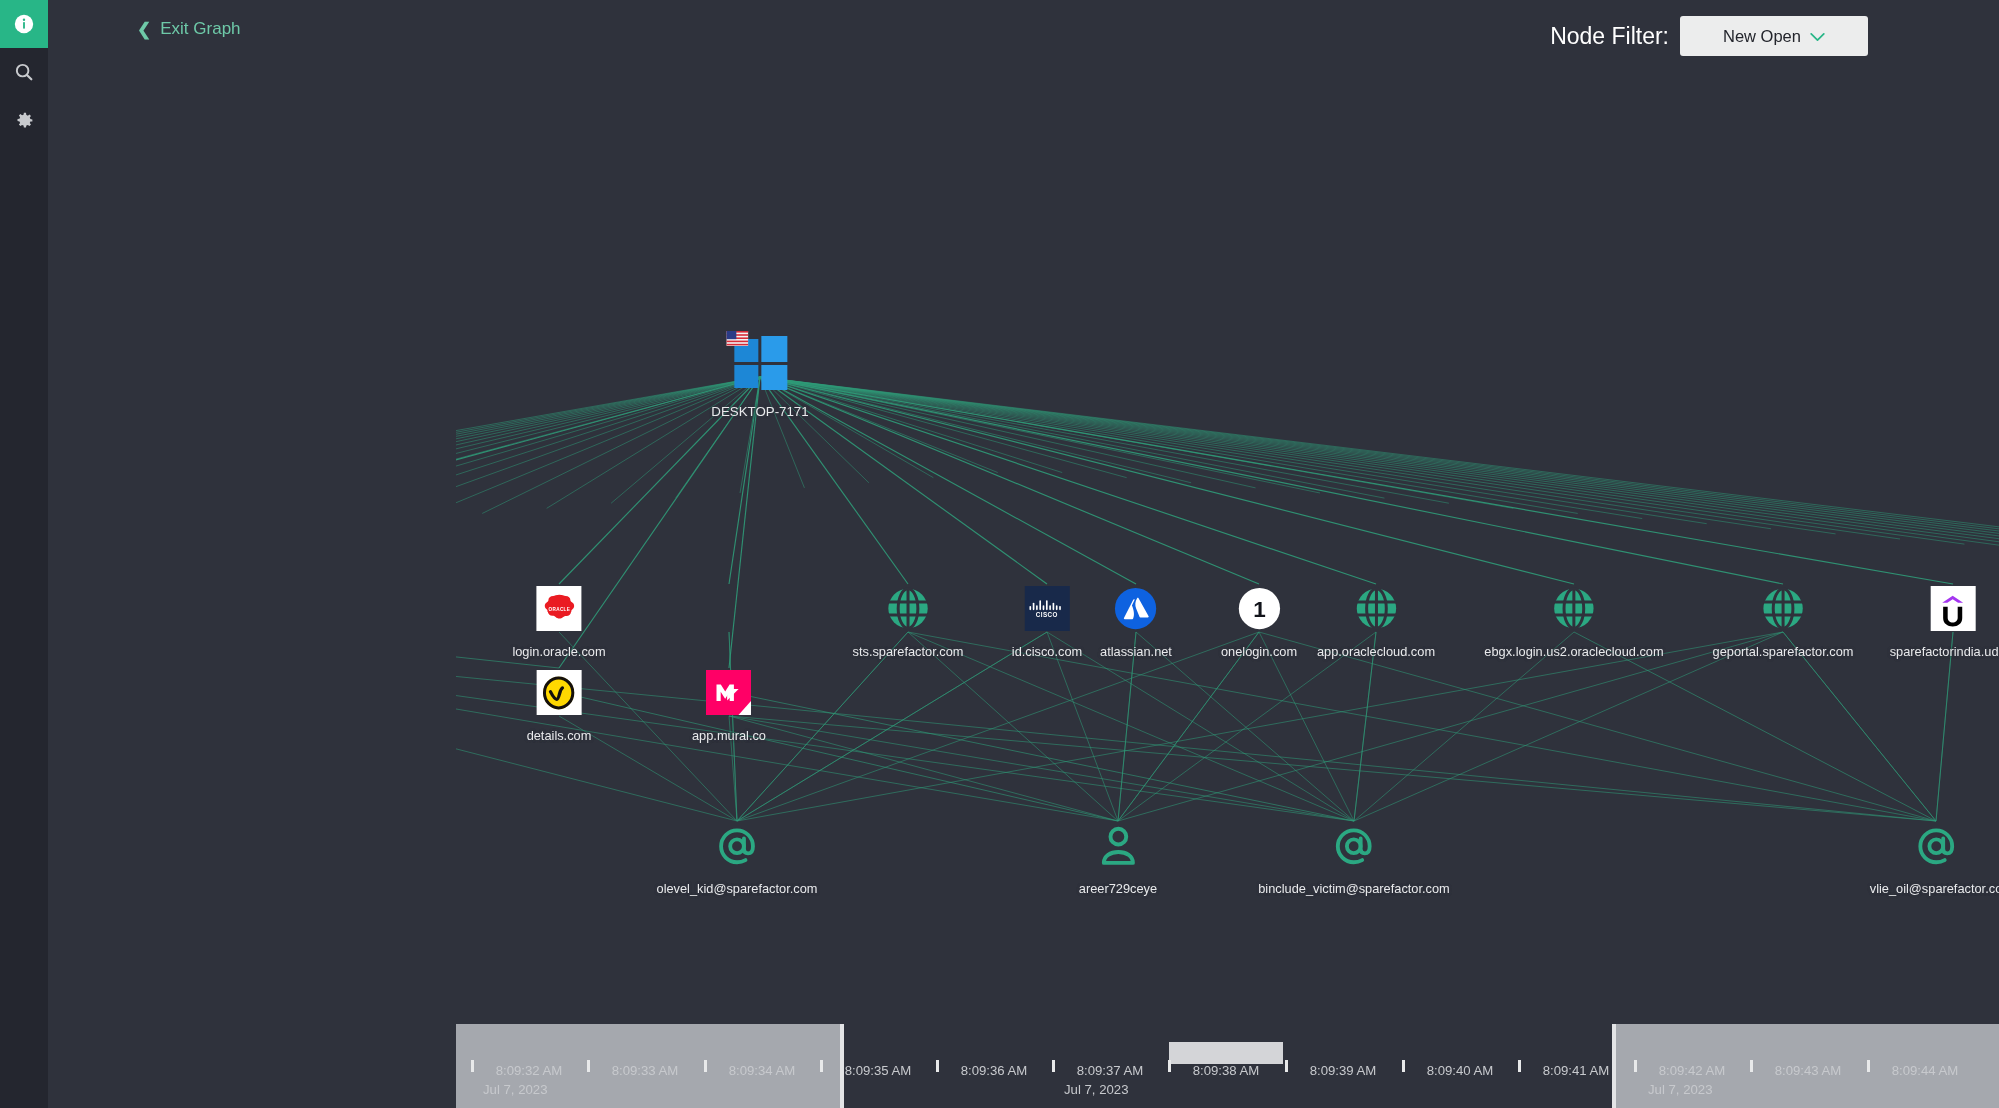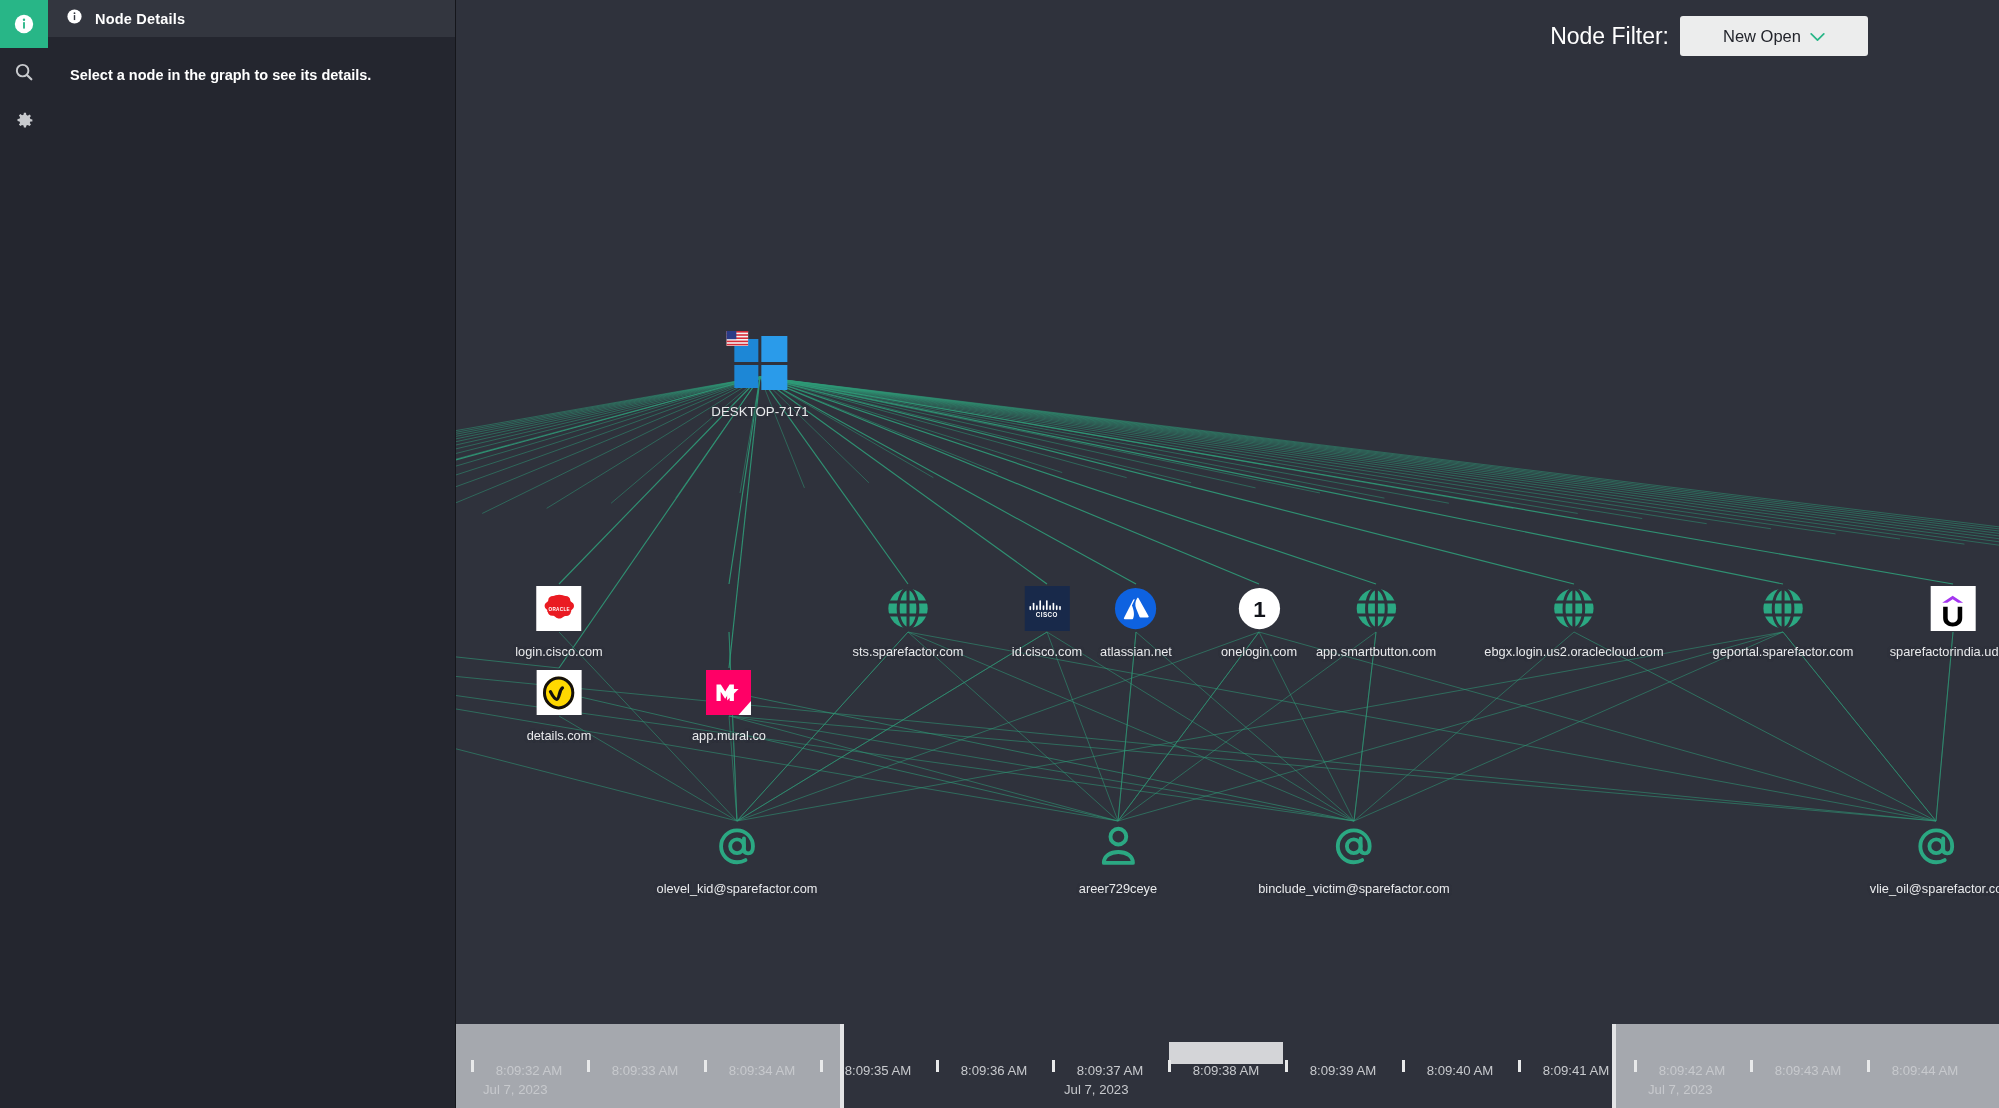--- a/index.html
+++ b/index.html
@@ -139,35 +139,20 @@
     </div>
     <div class="rail-btn">
       <span>
         <svg width="21" height="21" viewBox="0 0 24 24">
           <path fill="#c8cace" d="M12 8.6a3.4 3.4 0 100 6.8 3.4 3.4 0 000-6.8zm9 4.6v-2.4l-2.3-.4a6.9 6.9 0 00-.7-1.7l1.4-1.9-1.7-1.7-1.9 1.4a6.9 6.9 0 00-1.7-.7L13.7 3h-2.4l-.4 2.3a6.9 6.9 0 00-1.7.7L7.3 4.6 5.6 6.3l1.4 1.9a6.9 6.9 0 00-.7 1.7L4 10.3v2.4l2.3.4c.15.6.4 1.17.7 1.7l-1.4 1.9 1.7 1.7 1.9-1.4c.53.3 1.1.55 1.7.7l.4 2.3h2.4l.4-2.3c.6-.15 1.17-.4 1.7-.7l1.9 1.4 1.7-1.7-1.4-1.9c.3-.53.55-1.1.7-1.7z"></path>
         </svg>
       </span>
     </div>
   </div>
 
-  <div id="panel">
-    <div id="panel-head">
-      <span>
-        <svg width="17" height="17" viewBox="0 0 24 24">
-          <circle cx="12" cy="12" r="10" fill="#ffffff"></circle>
-          <rect x="11" y="10" width="2" height="7" fill="#33363f"></rect>
-          <circle cx="12" cy="7.3" r="1.3" fill="#33363f"></circle>
-        </svg>
-      </span>
-      <span class="ptitle">Node Details</span>
-    </div>
-    <div id="panel-body">
-      <div class="hint">Select a node in the graph to see its details.</div>
-    </div>
-  </div>
 
   <div id="graph">
     <svg id="edges">
         <line x1="304" y1="377" x2="-876" y2="585" stroke="#2f9b78" stroke-width="1" opacity="0.5"></line>
         <line x1="304" y1="377" x2="-811.5555555555555" y2="579.8888888888889" stroke="#2f9b78" stroke-width="1" opacity="0.5"></line>
         <line x1="304" y1="377" x2="-747.1111111111111" y2="574.7777777777778" stroke="#2f9b78" stroke-width="1" opacity="0.5"></line>
         <line x1="304" y1="377" x2="-682.6666666666666" y2="569.6666666666666" stroke="#2f9b78" stroke-width="1" opacity="0.5"></line>
         <line x1="304" y1="377" x2="-618.2222222222222" y2="564.5555555555555" stroke="#2f9b78" stroke-width="1" opacity="0.5"></line>
         <line x1="304" y1="377" x2="-553.7777777777778" y2="559.4444444444445" stroke="#2f9b78" stroke-width="1" opacity="0.5"></line>
         <line x1="304" y1="377" x2="-489.3333333333333" y2="554.3333333333334" stroke="#2f9b78" stroke-width="1" opacity="0.5"></line>
@@ -297,21 +282,21 @@
       <div class="node" style="left: 103px; top: 586px;">
         <div class="ico">
           <span class="sq">
     <svg viewBox="0 0 40 40" width="38" height="38">
       <path fill="#ea1b22" d="M20 5c3.1 0 4.6 1.3 6.6 1.3 2.9 0 5 1.9 5 4.6 0 1 .5 1.4 1.6 2 1.6.9 2.3 2.2 2.3 3.9 0 1.5-.8 2.8-2 3.6-.9.6-1.2 1.1-1.2 2.1 0 2.8-2.1 4.8-5 4.8-1.4 0-2.4.4-3.6 1.4-1 .8-2.3 1.3-3.7 1.3-1.6 0-3-.6-4-1.6-1-1-1.9-1.3-3.2-1.3-2.9 0-5-2-5-4.7 0-1-.3-1.5-1.3-2.1-1.2-.8-1.9-2.1-1.9-3.6 0-1.7.8-3 2.3-3.9 1-.6 1.5-1 1.5-2 0-2.7 2.1-4.6 5-4.6C14.9 6.3 16.6 5 20 5z"></path>
       <rect x="7.5" y="17.4" width="25" height="5.6" fill="#ea1b22"></rect>
       <text x="20" y="21.8" font-family="'Liberation Sans',sans-serif" font-size="4.9" font-weight="bold" fill="#ffffff" text-anchor="middle" letter-spacing=".35">ORACLE</text>
     </svg>
   </span>
         </div>
-        <div class="lbl">login.cisco.com</div>
+        <div class="lbl">login.oracle.com</div>
       </div>
       <div class="node" style="left: 452px; top: 586px;">
         <div class="ico">
           <svg class="globe" viewBox="0 0 48 48">
     <circle cx="24" cy="24" r="21" fill="#2ba882"></circle>
     <g stroke="#2f323c" stroke-width="3.2" fill="none">
       <line x1="3" y1="17" x2="45" y2="17"></line>
       <line x1="3" y1="31" x2="45" y2="31"></line>
       <line x1="24" y1="3" x2="24" y2="45"></line>
       <ellipse cx="24" cy="24" rx="10.5" ry="21"></ellipse>
@@ -366,21 +351,21 @@
           <svg class="globe" viewBox="0 0 48 48">
     <circle cx="24" cy="24" r="21" fill="#2ba882"></circle>
     <g stroke="#2f323c" stroke-width="3.2" fill="none">
       <line x1="3" y1="17" x2="45" y2="17"></line>
       <line x1="3" y1="31" x2="45" y2="31"></line>
       <line x1="24" y1="3" x2="24" y2="45"></line>
       <ellipse cx="24" cy="24" rx="10.5" ry="21"></ellipse>
     </g>
   </svg>
         </div>
-        <div class="lbl">app.smartbutton.com</div>
+        <div class="lbl">app.oraclecloud.com</div>
       </div>
       <div class="node" style="left: 1118px; top: 586px;">
         <div class="ico">
           <svg class="globe" viewBox="0 0 48 48">
     <circle cx="24" cy="24" r="21" fill="#2ba882"></circle>
     <g stroke="#2f323c" stroke-width="3.2" fill="none">
       <line x1="3" y1="17" x2="45" y2="17"></line>
       <line x1="3" y1="31" x2="45" y2="31"></line>
       <line x1="24" y1="3" x2="24" y2="45"></line>
       <ellipse cx="24" cy="24" rx="10.5" ry="21"></ellipse>

